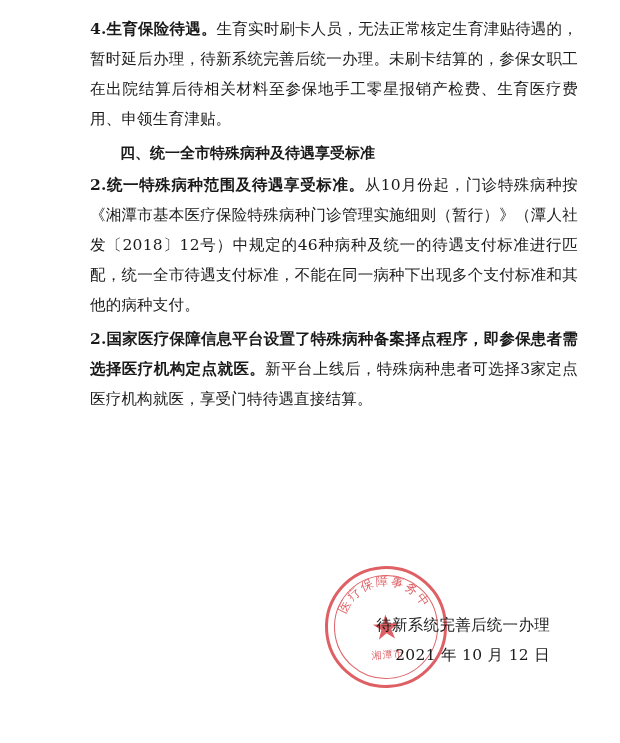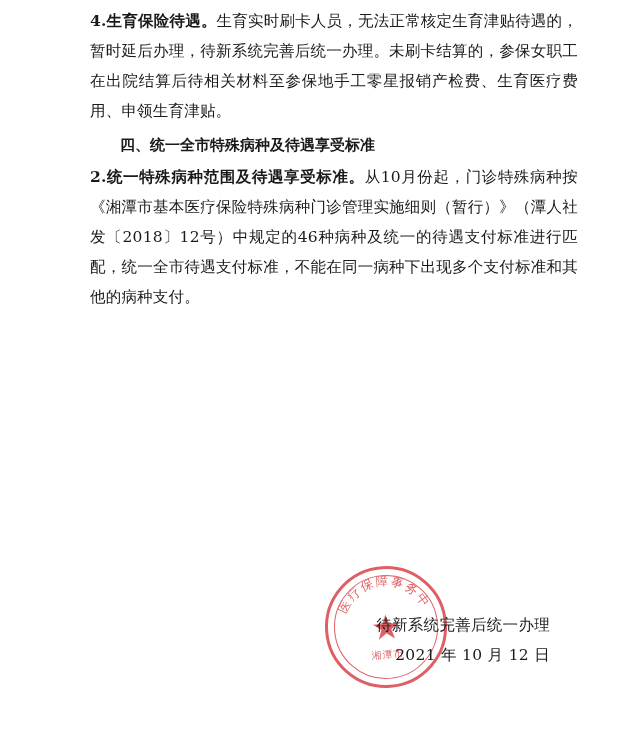--- a/index.html
+++ b/index.html
@@ -10,21 +10,21 @@
     background: #ffffff;
     font-family: "DejaVu Serif", "Liberation Serif", serif;
     color: #1a1a1a;
     overflow: hidden;
     position: relative;
   }
   .page {
     position: relative;
     width: 620px;
     height: 714px;
-    padding: 6px 42px 0 90px;
+    padding: 14px 42px 0 90px;
   }
   .para {
     font-size: 15.5px;
     line-height: 30px;
     text-align: justify;
     text-justify: inter-ideograph;
     margin: 0 0 4px 0;
     letter-spacing: 0.2px;
   }
   .heading {
@@ -86,20 +86,21 @@
 <body>
 
 <div class="page">
 
   <p class="para"><span class="lead-bold">4.生育保险待遇。</span><span>生育实时刷卡人员，无法正常核定生育津贴待遇的，暂时延后办理，待新系统完善后统一办理。未刷卡结算的，参保女职工在出院结算后待相关材料至参保地手工零星报销产检费、生育医疗费用、申领生育津贴。</span></p>
 
   <p class="heading">四、统一全市特殊病种及待遇享受标准</p>
 
   <p class="para"><span class="lead-bold">2.统一特殊病种范围及待遇享受标准。</span><span>从10月份起，门诊特殊病种按《湘潭市基本医疗保险特殊病种门诊管理实施细则（暂行）》（潭人社发〔2018〕12号）中规定的46种病种及统一的待遇支付标准进行匹配，统一全市待遇支付标准，不能在同一病种下出现多个支付标准和其他的病种支付。</span></p>
 
+  <p class="para"><span class="lead-bold">2.国家医疗保障信息平台设置了特殊病种备案择点程序，即参保患者需选择医疗机构定点就医。</span><span>新平台上线后，特殊病种患者可选择3家定点医疗机构就医，享受门特待遇直接结算。</span></p>
 
 
   <div class="seal">
     <div class="seal-inner"></div>
     <svg viewBox="0 0 122 122" aria-hidden="true">
       <defs>
         <path id="ringpath" d="M 17,61 A 44,44 0 0 1 105,61"></path>
       </defs>
       <text class="seal-ring-text">
         <textPath href="#ringpath" startOffset="50%" text-anchor="middle">医疗保障事务中</textPath>

